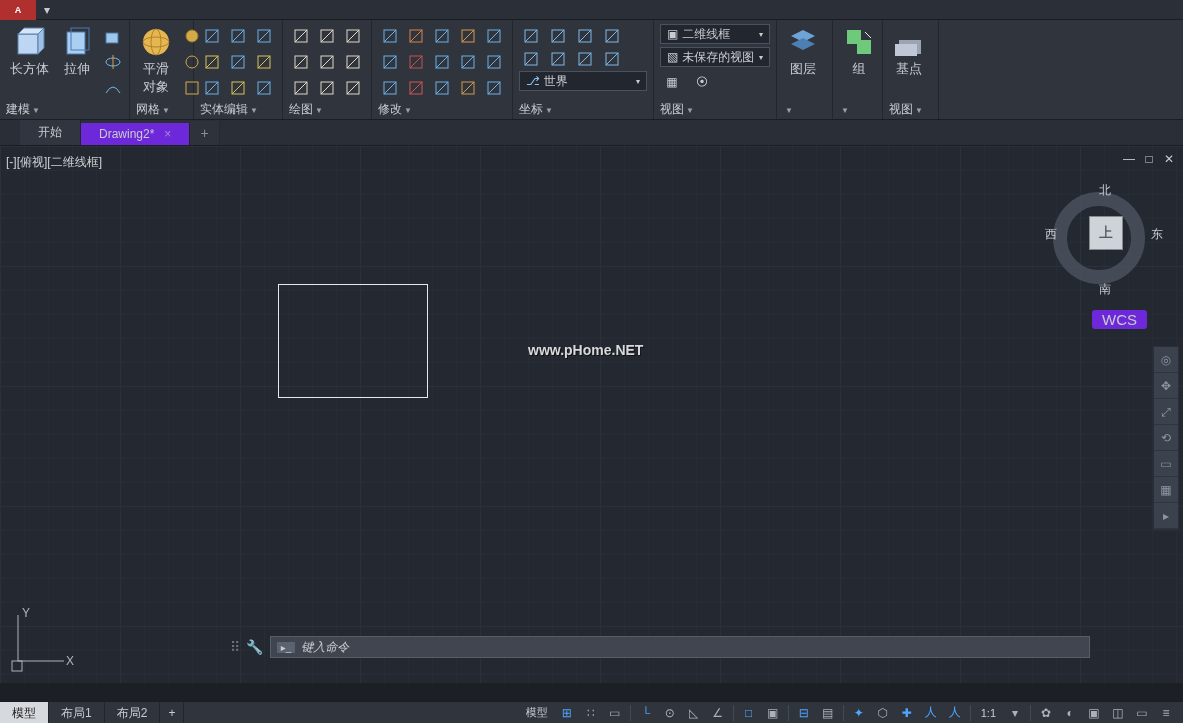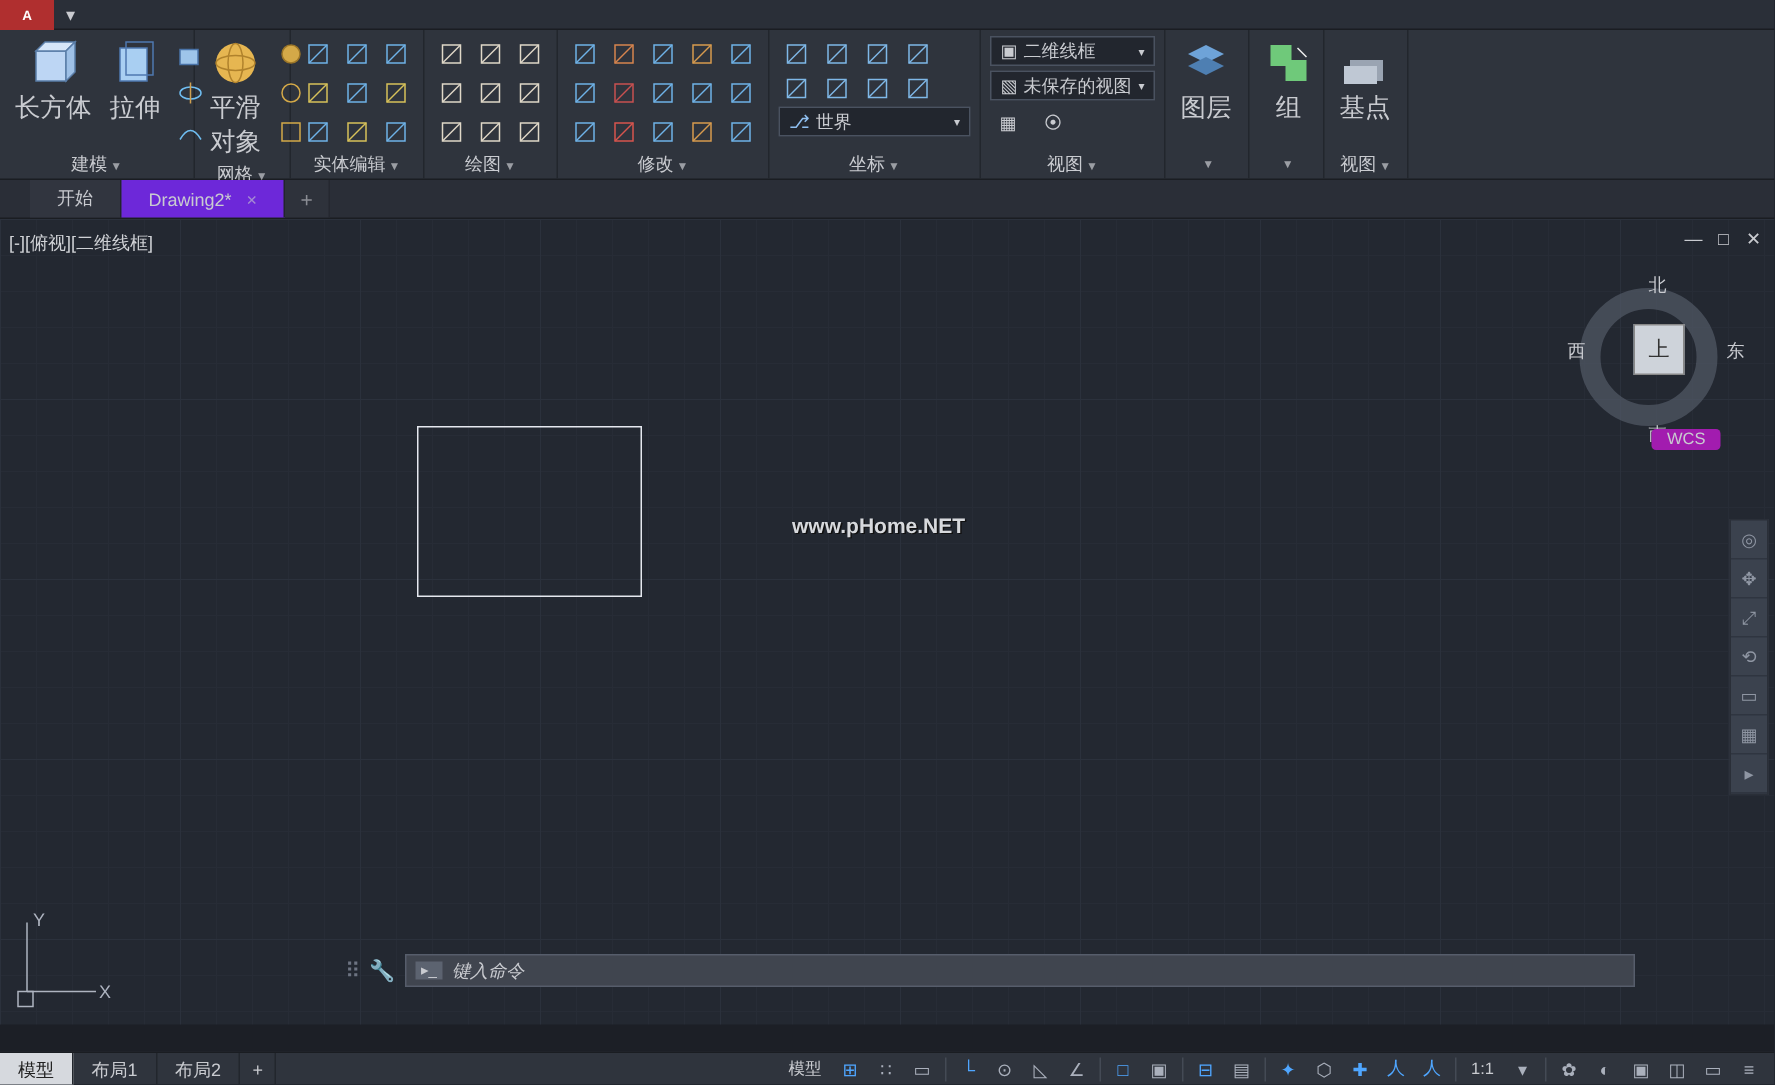--- a/index.html
+++ b/index.html
@@ -5,49 +5,49 @@
 *{box-sizing:border-box;margin:0;padding:0;font-family:"Microsoft YaHei",sans-serif;font-size:12px;color:#c9cbd0;user-select:none}
 body{background:#1c1f26;width:1183px;height:723px;overflow:hidden;position:relative}
 .topbar{height:20px;background:#2a2f38;display:flex;align-items:center;border-bottom:1px solid #1a1d22}
 .appicon{width:36px;height:20px;background:#b02f2f;display:flex;align-items:center;justify-content:center;color:#fff;font-weight:bold;font-size:9px}
 .menu{display:flex;height:20px}
 .menu span{padding:0 10px;line-height:20px;cursor:pointer}
 .menu span.active{background:#3a6fc8;color:#fff}
 .ribbon{background:#2f343d;display:flex;border-bottom:1px solid #1a1d22;height:100px}
 .panel{border-right:1px solid #22262d;display:flex;flex-direction:column;justify-content:space-between;padding:4px 6px 0}
 .panel-body{display:flex;gap:4px;flex:1}
-.panel-title{text-align:center;font-size:11px;color:#b9bec8;height:18px;line-height:16px;white-space:nowrap}
+.panel-title{font-size:11px;color:#b9bec8;height:18px;line-height:16px;white-space:nowrap}
 .panel-title .dd{font-size:8px;opacity:.7;margin-left:2px}
 .bigbtn{display:flex;flex-direction:column;align-items:center;gap:2px;padding:2px 4px;cursor:pointer}
-.bigbtn .lbl{font-size:17px;white-space:nowrap}
+.bigbtn .lbl{font-size:13px;white-space:nowrap}
 .ico{display:inline-flex;align-items:center;justify-content:center}
 .i32{width:32px;height:32px}
 .grid3{display:grid;grid-template-columns:repeat(3,24px);grid-auto-rows:24px;gap:2px}
 .grid4{display:grid;grid-template-columns:repeat(4,24px);grid-auto-rows:24px;gap:2px}
 .mini{width:24px;height:24px;display:flex;align-items:center;justify-content:center;cursor:pointer}
 .coord-grid{display:grid;grid-template-columns:repeat(4,26px);grid-auto-rows:22px;gap:1px}
 .sel{display:flex;align-items:center;background:#22262e;border:1px solid #4a5260;padding:0 6px;height:20px;min-width:110px;font-size:11px;gap:4px;cursor:pointer}
 .sel .dd{margin-left:auto;font-size:8px}
-.tabs{height:26px;background:#2a2e37;display:flex;padding-left:20px;gap:0;border-bottom:1px solid #1a1d22}
+.tabs{height:26px;background:#2a2e37;display:flex;align-items:flex-end;padding-left:20px;gap:0;border-bottom:1px solid #1a1d22}
 .tab{padding:4px 18px;background:#31353f;border-right:1px solid #22252c;font-size:12px;cursor:pointer;display:flex;align-items:center;gap:10px}
 .tab.active{background:#6d28d9}
 .tab .x{font-size:12px;opacity:.6}
 .tab.new{padding:4px 10px;font-size:14px;opacity:.6}
 .canvas{position:relative;height:537px;background:#232831;overflow:hidden}
 .gridbg{position:absolute;inset:0;background-image:linear-gradient(#2b313c 1px,transparent 1px),linear-gradient(90deg,#2b313c 1px,transparent 1px),linear-gradient(#272c36 1px,transparent 1px),linear-gradient(90deg,#272c36 1px,transparent 1px);background-size:120px 120px,120px 120px,24px 24px,24px 24px}
 .viewlbl{position:absolute;top:8px;left:6px;font-size:12px;color:#d0d2d6}
 .winbtns{position:absolute;top:6px;right:6px;display:flex;gap:4px;font-size:14px}
 .winbtns span{width:16px;text-align:center;cursor:pointer}
 .rect{position:absolute;border:1px solid #e5e8ef}
 .watermark{position:absolute;color:#d7d9dd;font-weight:bold;font-size:14px;text-shadow:1px 1px 0 #111}
 .navcube{position:absolute;top:36px;right:20px;width:120px;height:110px}
 .navcube .ring{position:absolute;inset:10px 10px 0 10px;border:14px solid #535a67;border-radius:50%;width:92px;height:92px;opacity:.7}
 .navcube .face{position:absolute;top:34px;left:46px;width:34px;height:34px;background:#ced3da;color:#333;display:flex;align-items:center;justify-content:center;font-size:14px;box-shadow:0 0 0 1px #888 inset}
 .navcube .dir{position:absolute;font-size:12px;color:#c9cbd0}
-.wcs{position:absolute;top:140px;right:36px;background:#a21caf;padding:1px 10px;border-radius:3px;font-size:11px}
+.wcs{position:absolute;top:164px;right:36px;background:#6d28d9;padding:1px 10px;border-radius:3px;font-size:15px}
 .toolcol{position:absolute;right:4px;top:200px;width:26px;background:#3b424e;border:1px solid #2a2f38;display:flex;flex-direction:column}
 .toolcol .tb{height:26px;display:flex;align-items:center;justify-content:center;border-bottom:1px solid #2f3540;color:#8f96a3;cursor:pointer}
 .ucs{position:absolute;bottom:10px;left:8px}
 .cmdrow{position:absolute;bottom:22px;left:0;right:0;height:28px;display:flex;align-items:center;padding-left:230px;gap:6px}
 .cmdrow .handle{color:#6d7482;font-size:14px;cursor:pointer}
 .cmdrow .wrench{color:#7f8694;font-size:14px}
 .cmdinput{flex:0 0 820px;height:22px;background:#40454f;border:1px solid #565d6b;display:flex;align-items:center;padding:0 6px;font-size:12px;color:#8b919d;font-style:italic;gap:6px}
 .cmdinput .chev{font-style:normal;background:#5c6370;padding:0 4px;font-size:10px}
 .status{position:absolute;bottom:0;left:0;right:0;height:22px;background:#2f343d;display:flex;align-items:center;border-top:1px solid #1a1d22}
 .stabs{display:flex;height:22px}

